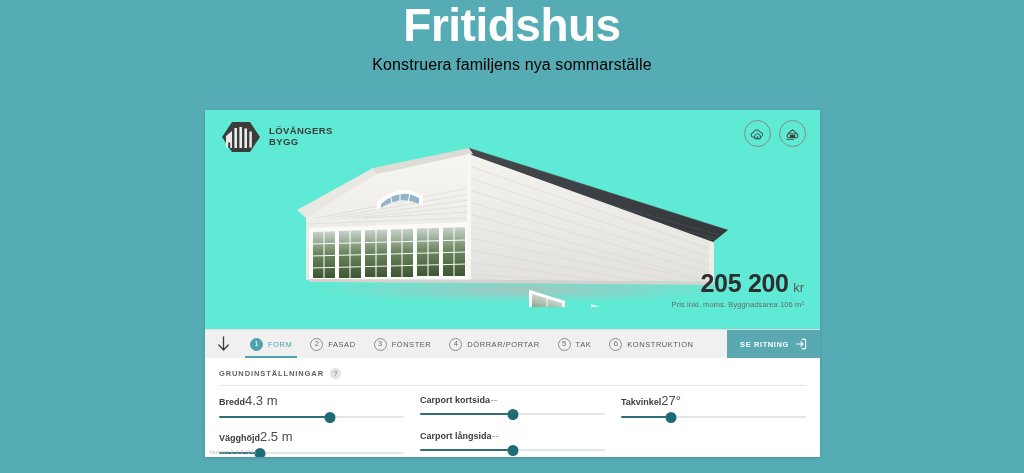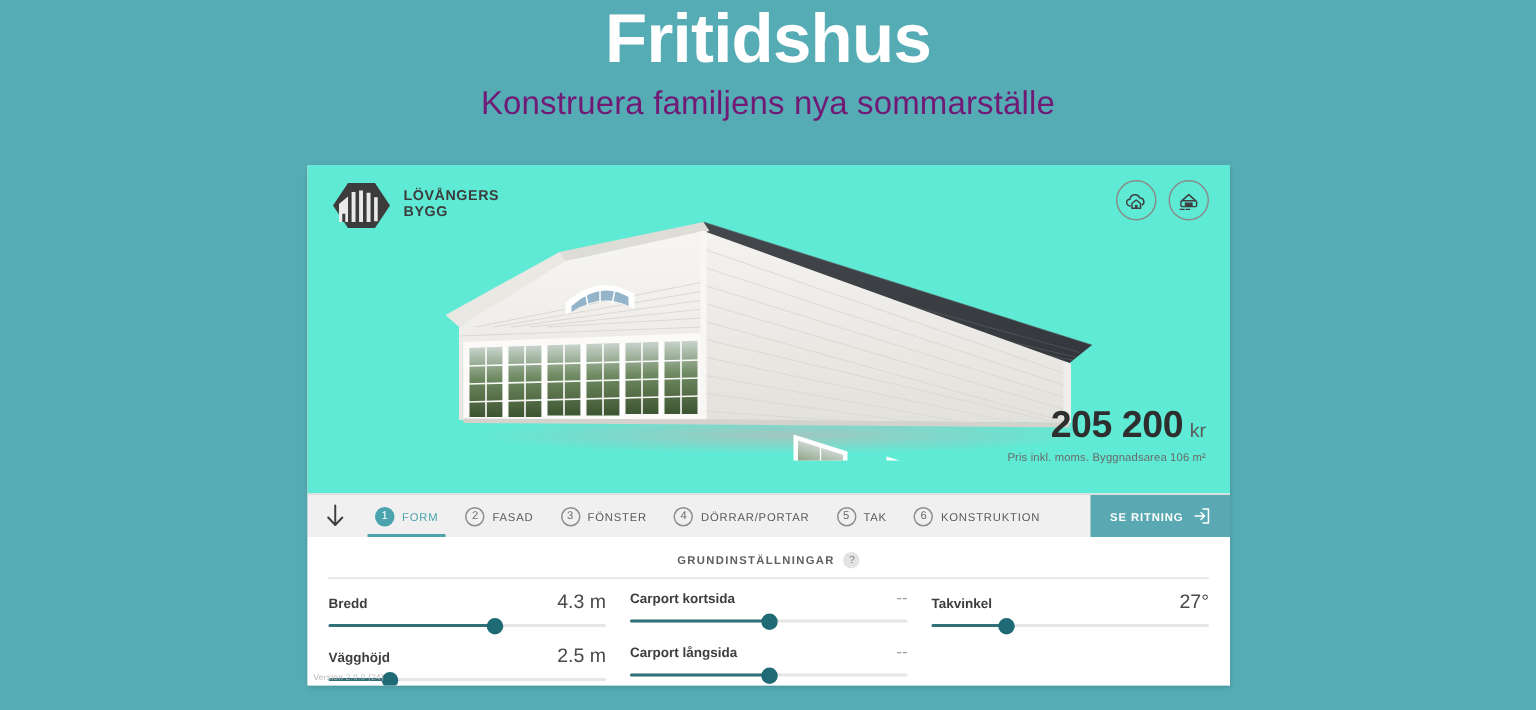--- a/index.html
+++ b/index.html
@@ -14,22 +14,22 @@
   
   .hero { width: 100%; text-align: center; }
   .hero-title {
     color: #ffffff;
     font-size: 46px;
     font-weight: bold;
     letter-spacing: -0.5px;
     line-height: 1.1;
   }
   .hero-sub {
-    color: #701a75;
-    font-size: 22px;
+    color: #000000;
+    font-size: 16px;
     font-weight: normal;
     margin-top: 5px;
     letter-spacing: 0.1px;
     text-align: center;
   }
 
   
   .app {
     position: absolute;
     left: 205px; top: 110px;
@@ -123,43 +123,42 @@
     background: #5aa9b2; color: #ffffff;
     display: flex; align-items: center; gap: 6px;
     padding: 0 13px; cursor: pointer;
     font-size: 7.5px; font-weight: bold; letter-spacing: .6px;
   }
 
   
   .settings { padding: 10px 14px 0 14px; background: #ffffff; position: relative; height: 99px; }
   .settings-head {
     display: flex; align-items: center; gap: 6px;
-    padding-bottom: 6px; border-bottom: 1px solid #e4e4e4; justify-content: center;
+    padding-bottom: 6px; border-bottom: 1px solid #e4e4e4;
   }
   .settings-title {
     font-size: 7.5px; font-weight: bold; letter-spacing: .9px; color: #5f5f5f;
   }
   .help-badge {
     width: 11px; height: 11px; border-radius: 50%;
     background: #e3e3e3; color: #7b7b7b;
     font-size: 7px; display: flex; align-items: center; justify-content: center;
     cursor: pointer;
   }
 
   .grid {
     display: grid;
     grid-template-columns: 1fr 1fr 1fr;
     column-gap: 16px;
     margin-top: 7px;
   }
   .ctrl { padding-bottom: 6px; }
   .ctrl-head {
-    display: flex; align-items: baseline; justify-content: space-between;
+    display: flex; align-items: baseline; 
     margin-bottom: 3px;
-    gap: 48px;
   }
   .ctrl-label { font-size: 9px; font-weight: bold; color: #3e3e3e; }
   .ctrl-value { font-size: 13px; color: #4a4a4a; font-weight: normal; }
   .ctrl-value.muted { color: #9b9b9b; font-size: 11px; }
 
   .slider { position: relative; height: 12px; display: flex; align-items: center; }
   .track { position: absolute; left: 0; right: 0; height: 2.5px; background: #e6e6e6; border-radius: 2px; }
   .track-fill { position: absolute; left: 0; height: 2.5px; background: #2f6f78; border-radius: 2px; }
   .thumb {
     position: absolute; width: 11px; height: 11px; border-radius: 50%;

